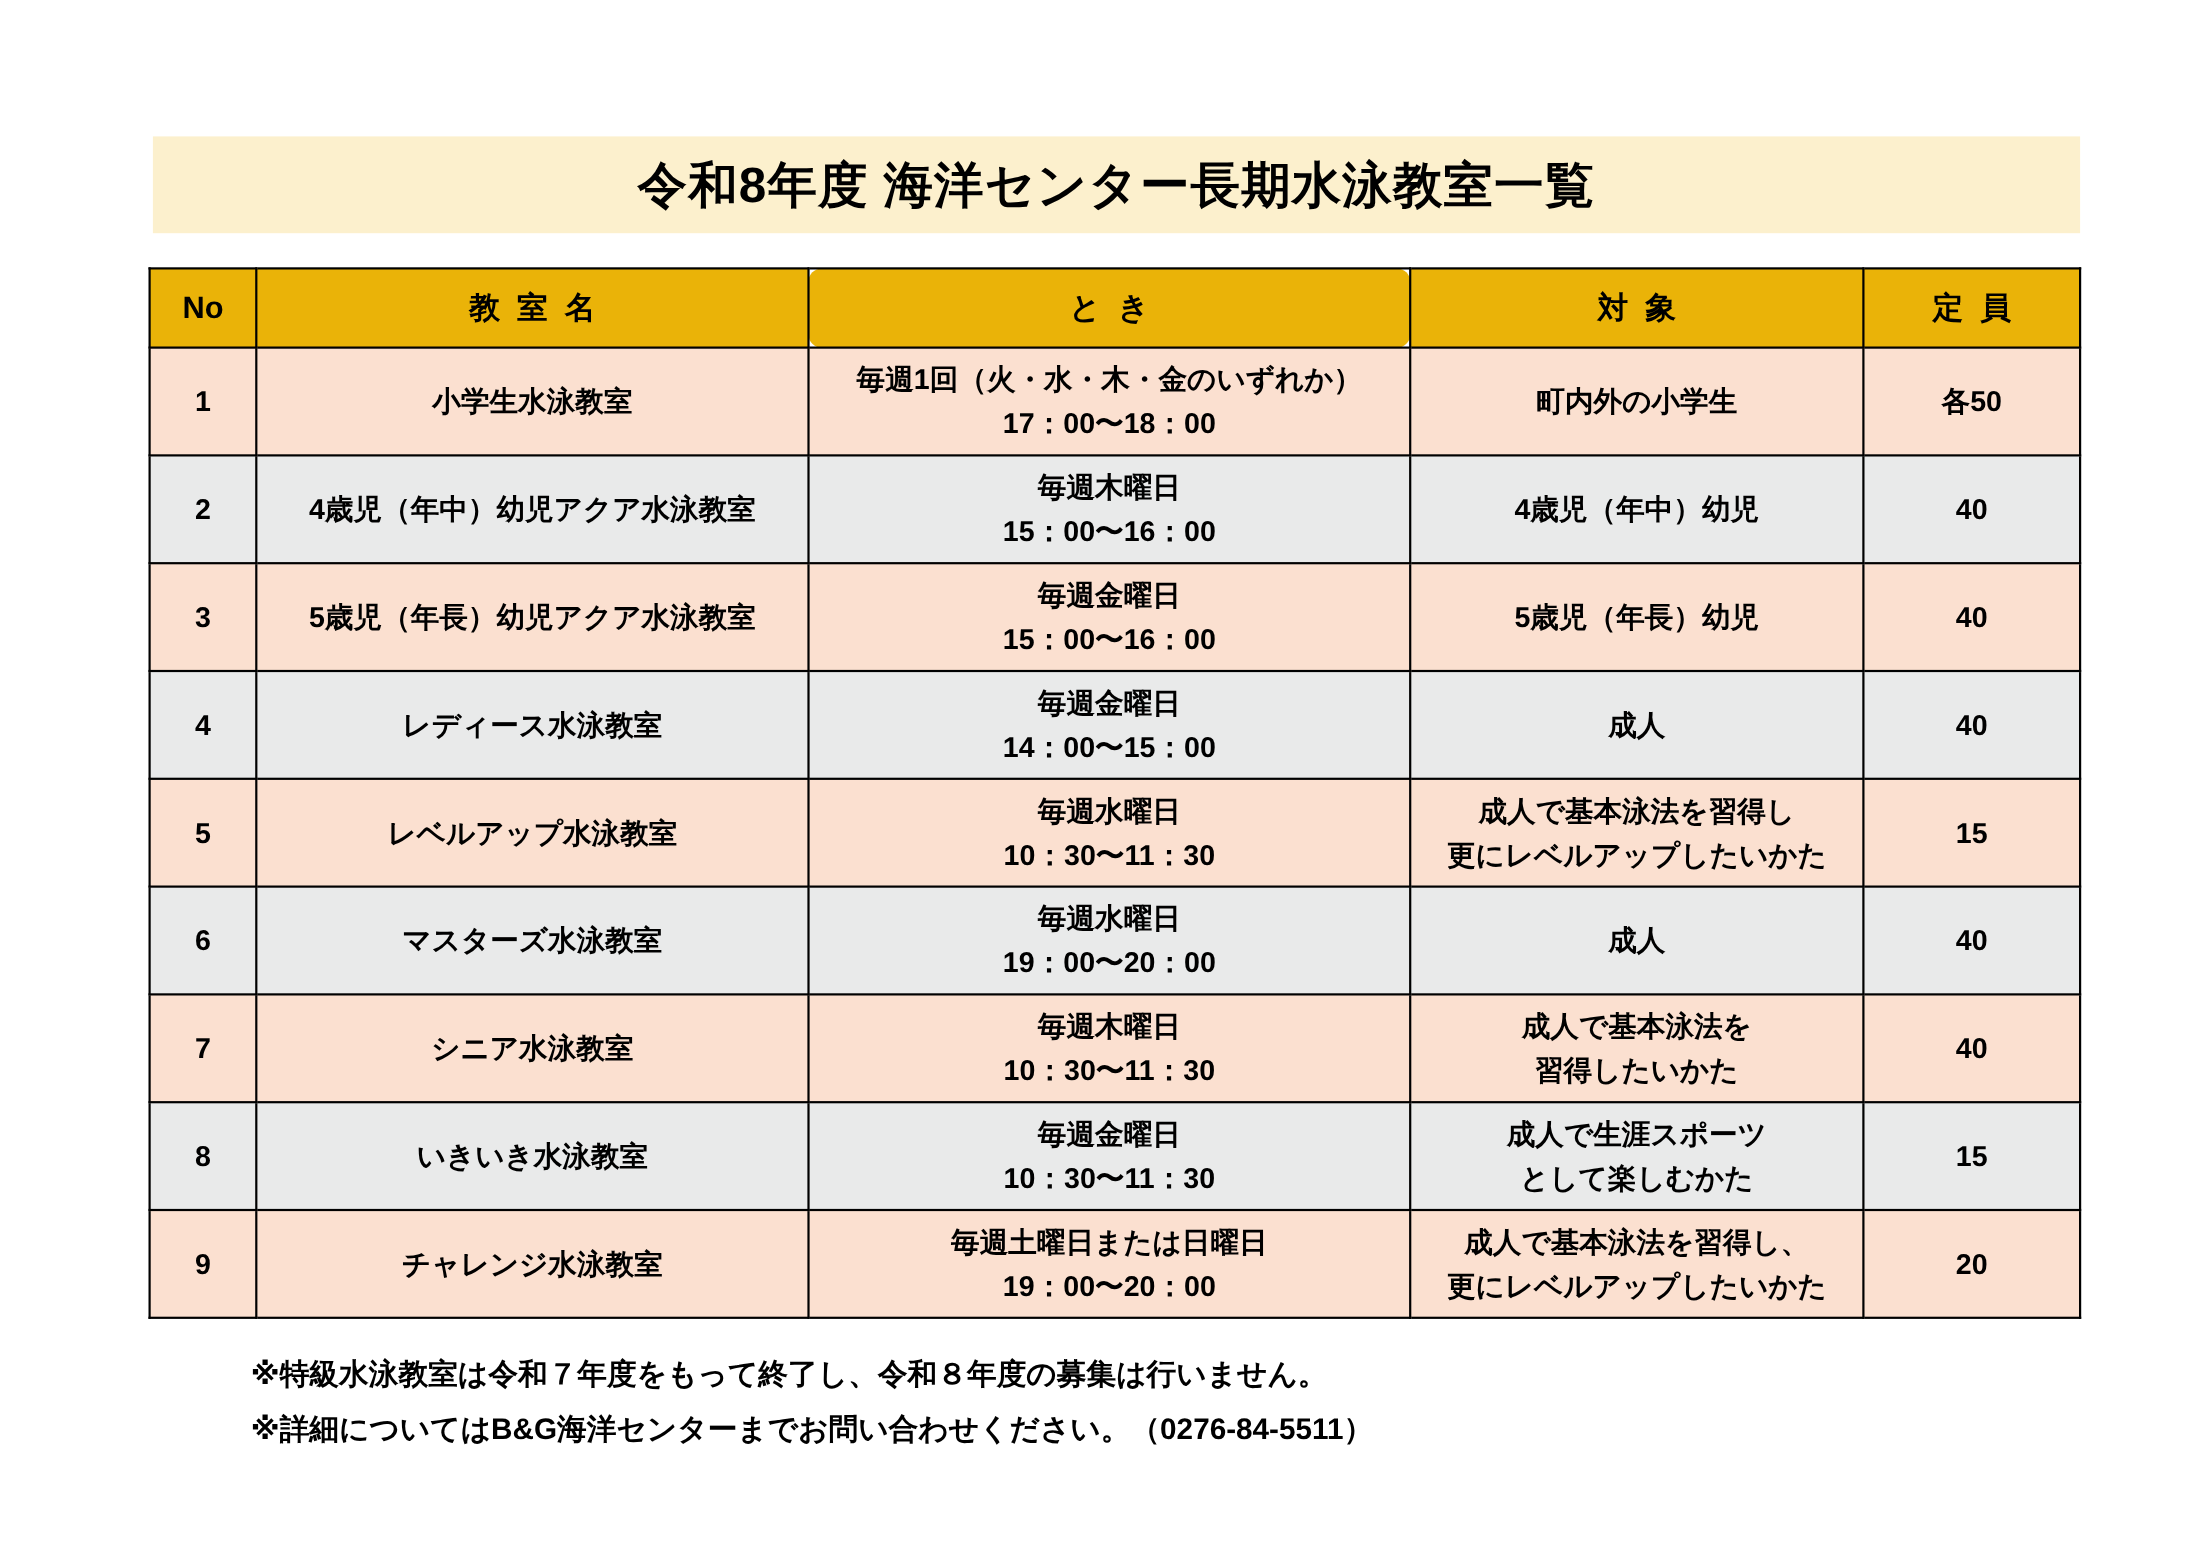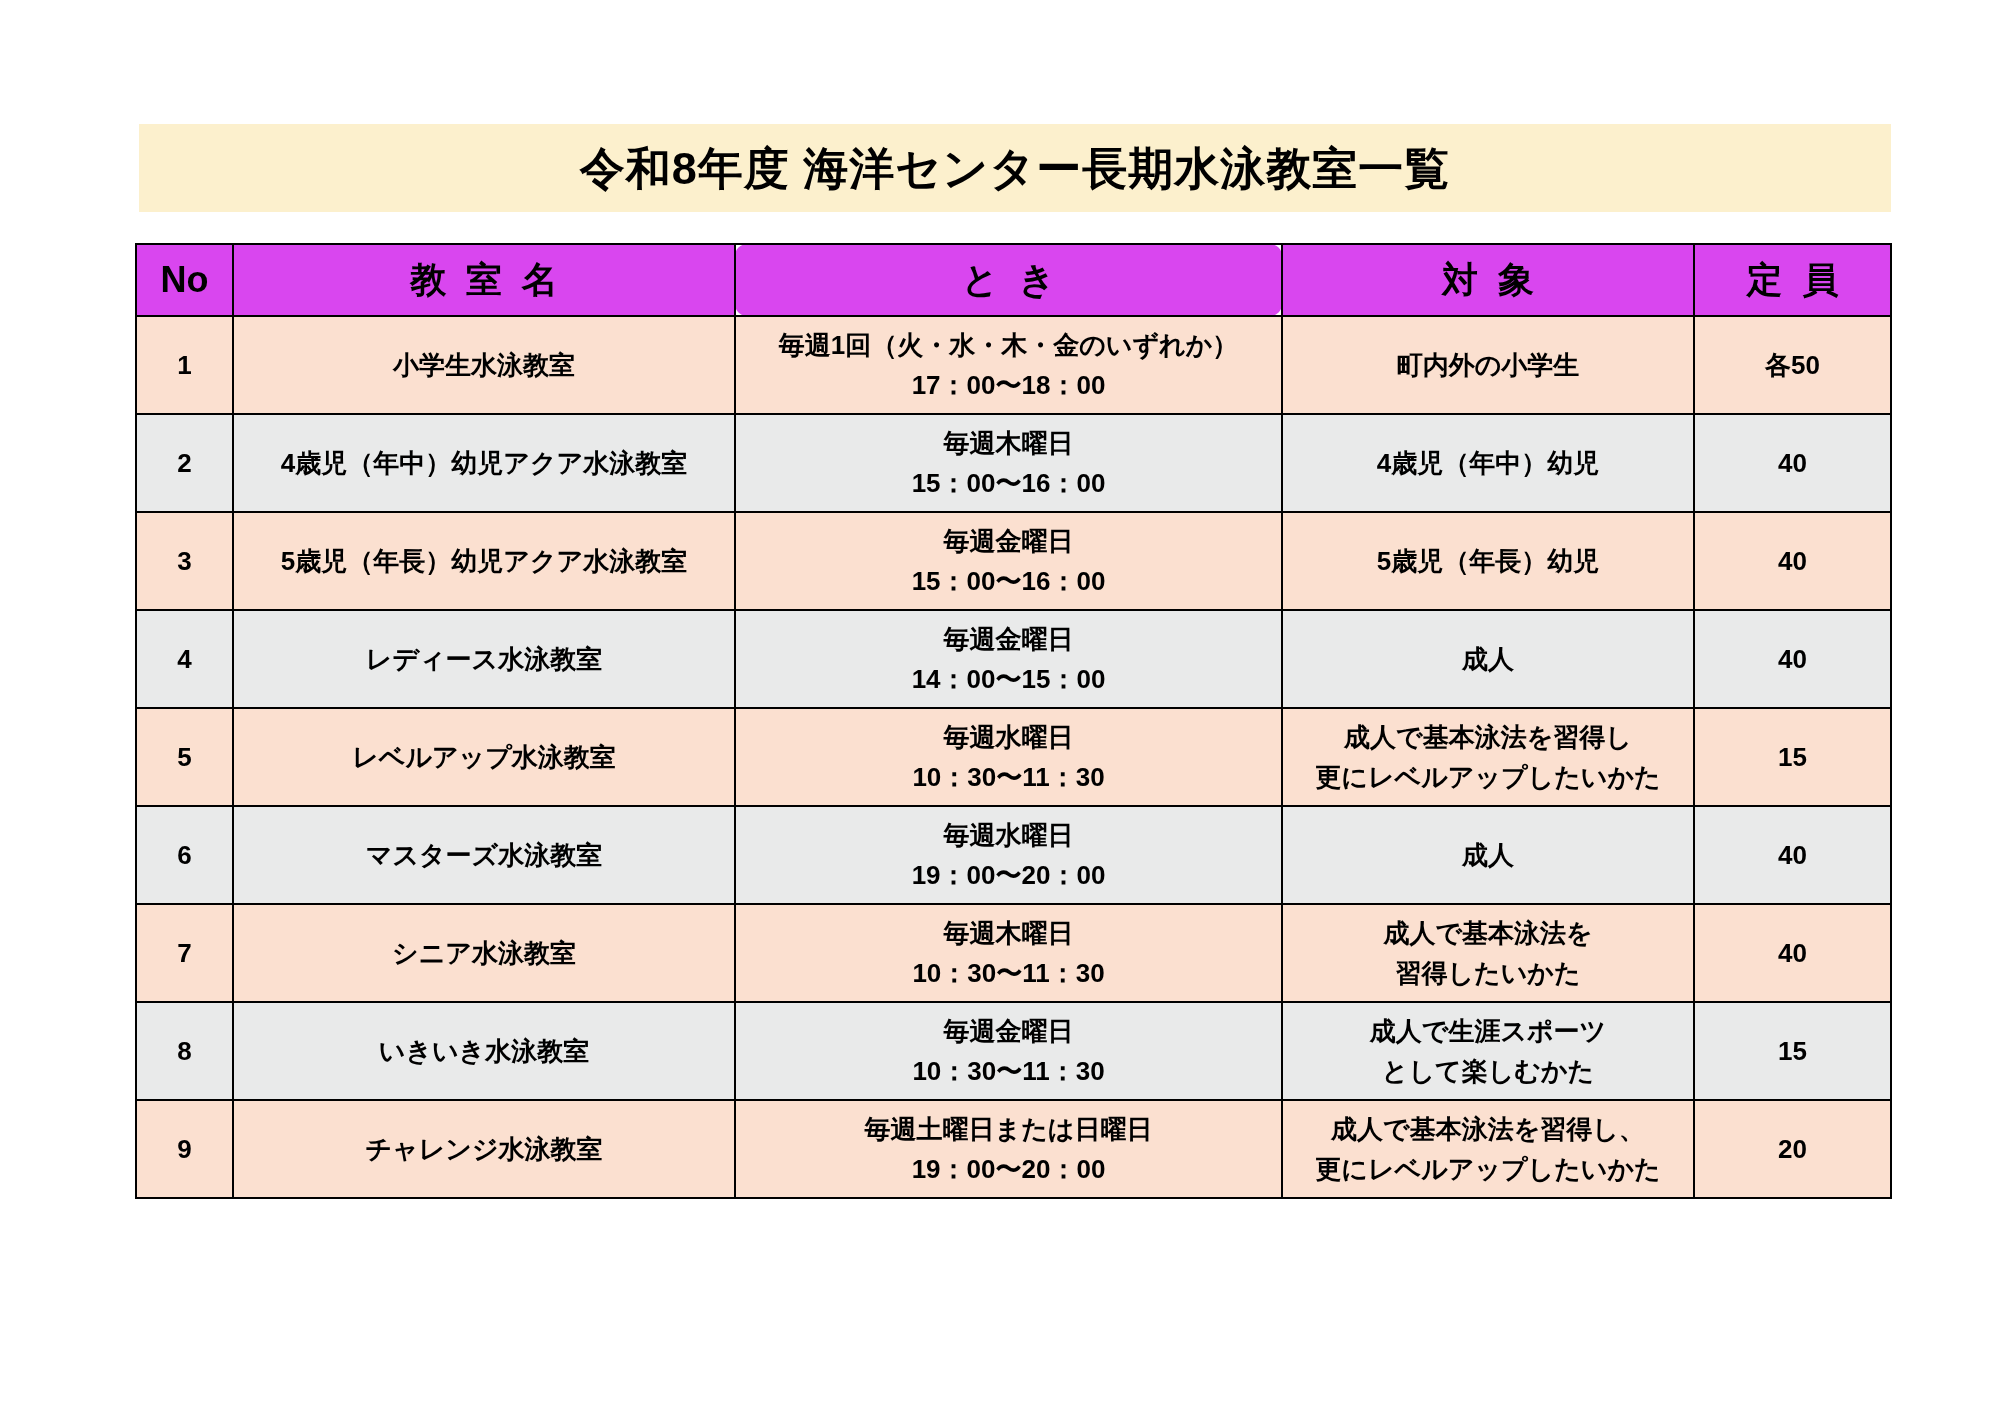--- a/index.html
+++ b/index.html
@@ -55,23 +55,23 @@
     table-layout: fixed;
   }
   table.schedule th,
   table.schedule td {
     border: 2px solid #000000;
     text-align: center;
     vertical-align: middle;
     padding: 0;
   }
   table.schedule thead th {
-    background: #d946ef;
+    background: #eab308;
     height: 70px;
-    font-size: 36px;
+    font-size: 28px;
     font-weight: bold;
   }
   th.col-no     { width: 95px; }
   th.col-name   { width: 500px; }
   th.col-when   { width: 545px; border-radius: 12px; }
   th.col-target { width: 410px; }
   th.col-cap    { width: 195px; font-family: Liberation Serif, serif; }
 
   .hdr-spaced { letter-spacing: 0.55em; padding-left: 0.55em; }
 
@@ -284,14 +284,18 @@
                 <span class="ln">成人で基本泳法を習得し、</span>
                 <span class="ln">更にレベルアップしたいかた</span>
               </div>
             </td>
             <td class="cell-cap">20</td>
           </tr>
         </tbody>
     </table>
   </div>
 
+  <div class="notes" id="notes-container">
+      <div class="note">※特級水泳教室は令和７年度をもって終了し、令和８年度の募集は行いません。</div>
+      <div class="note">※詳細についてはB&amp;G海洋センターまでお問い合わせください。（0276-84-5511）</div>
+    </div>
 
 </div>
 
 </body></html>

